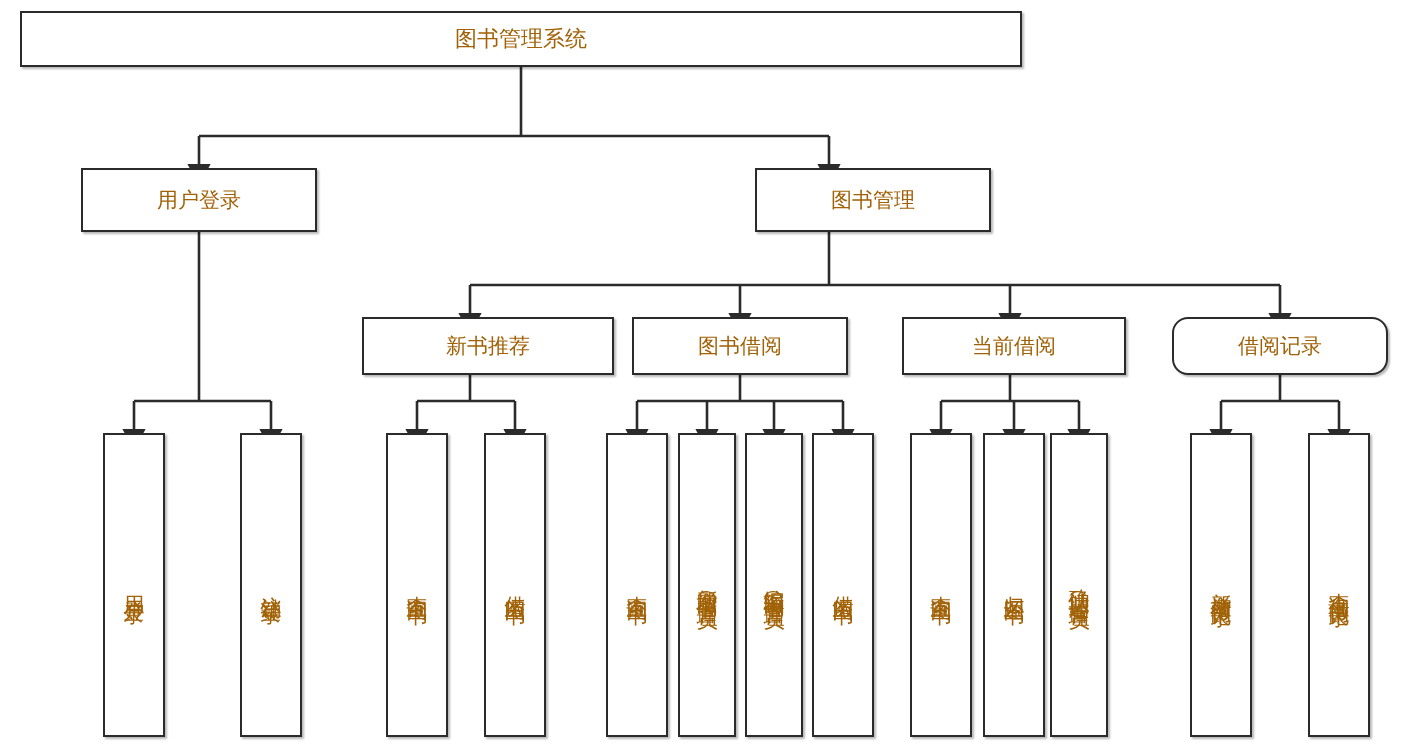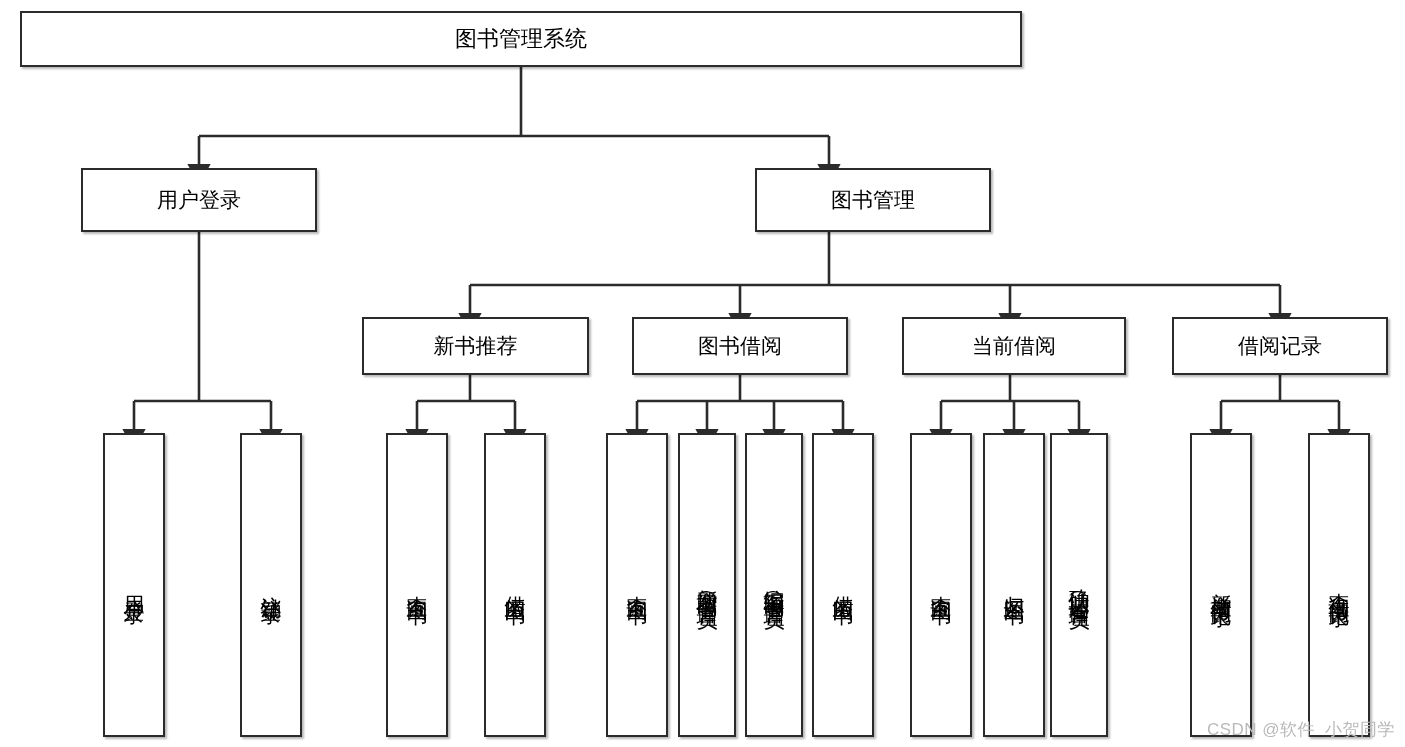--- a/index.html
+++ b/index.html
@@ -29,21 +29,21 @@
   }
   .node {
     position: absolute;
     box-sizing: border-box;
     background: #ffffff;
     border: 2.5px solid #2b2b2b;
     box-shadow: 2px 2px 2px rgba(0,0,0,0.28);
     display: flex;
     align-items: center;
     justify-content: center;
-    color: #000000;
+    color: #a16207;
   }
   .node .label {
     line-height: 1.12;
     text-align: center;
     white-space: nowrap;
   }
   .node.horizontal .label {
     font-size: 21px;
   }
   .node.root .label {
@@ -123,30 +123,30 @@
   <div id="nodes-layer">
       <div class="node horizontal root" style="left: 20px; top: 11px; width: 1002px; height: 56px;">
         <span class="label">图书管理系统</span>
       </div>
       <div class="node horizontal level2" style="left: 81px; top: 168px; width: 236px; height: 64px;">
         <span class="label">用户登录</span>
       </div>
       <div class="node horizontal level2" style="left: 711px; top: 168px; width: 236px; height: 64px; margin-left: 44px;">
         <span class="label">图书管理</span>
       </div>
-      <div class="node horizontal level3" style="left: 362px; top: 317px; width: 227px; height: 58px;">
+      <div class="node horizontal level3" style="left: 362px; top: 317px; width: 252px; height: 58px;">
         <span class="label">新书推荐</span>
       </div>
       <div class="node horizontal level3" style="left: 632px; top: 317px; width: 216px; height: 58px; justify-content: center;">
         <span class="label">图书借阅</span>
       </div>
       <div class="node horizontal level3" style="left: 902px; top: 317px; width: 224px; height: 58px;">
         <span class="label">当前借阅</span>
       </div>
-      <div class="node horizontal level3" style="left: 1172px; top: 317px; width: 216px; height: 58px;">
+      <div class="node horizontal level3" style="left: 1172px; top: 317px; width: 216px; height: 58px; border-radius: 16px;">
         <span class="label">借阅记录</span>
       </div>
       <div class="node vertical leaf" style="left: 103px; top: 433px; width: 62px; height: 304px;">
         <span class="label">用户登录</span>
       </div>
       <div class="node vertical leaf" style="left: 240px; top: 433px; width: 62px; height: 304px;">
         <span class="label">注销登录</span>
       </div>
       <div class="node vertical leaf" style="left: 386px; top: 433px; width: 62px; height: 304px;">
         <span class="label">查询图书</span>
@@ -176,14 +176,13 @@
         <span class="label">确认归还（管理员）</span>
       </div>
       <div class="node vertical leaf" style="left: 1190px; top: 433px; width: 62px; height: 304px;">
         <span class="label">新增借阅记录</span>
       </div>
       <div class="node vertical leaf" style="left: 1308px; top: 433px; width: 62px; height: 304px;">
         <span class="label">查询借阅记录</span>
       </div>
     </div>
 
-  <div id="watermark">CSDN @软件_小贺同学</div>
 </div>
 
 </body></html>

